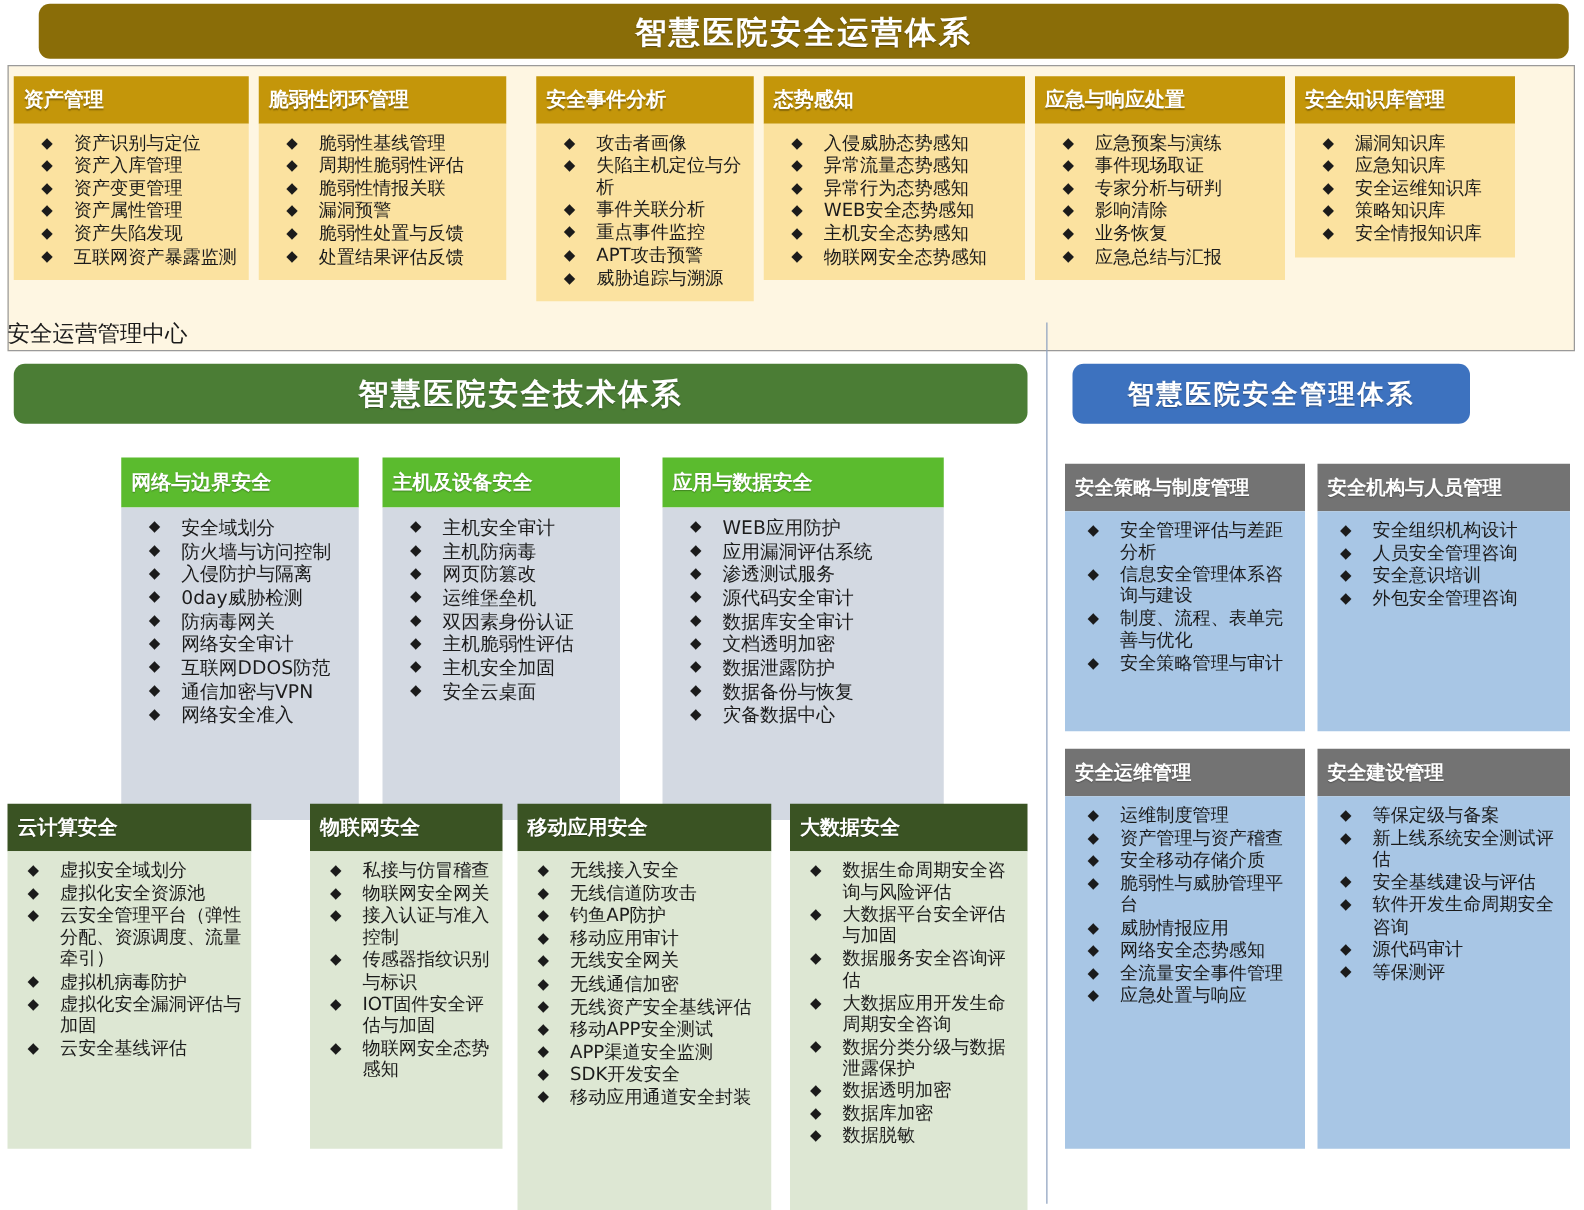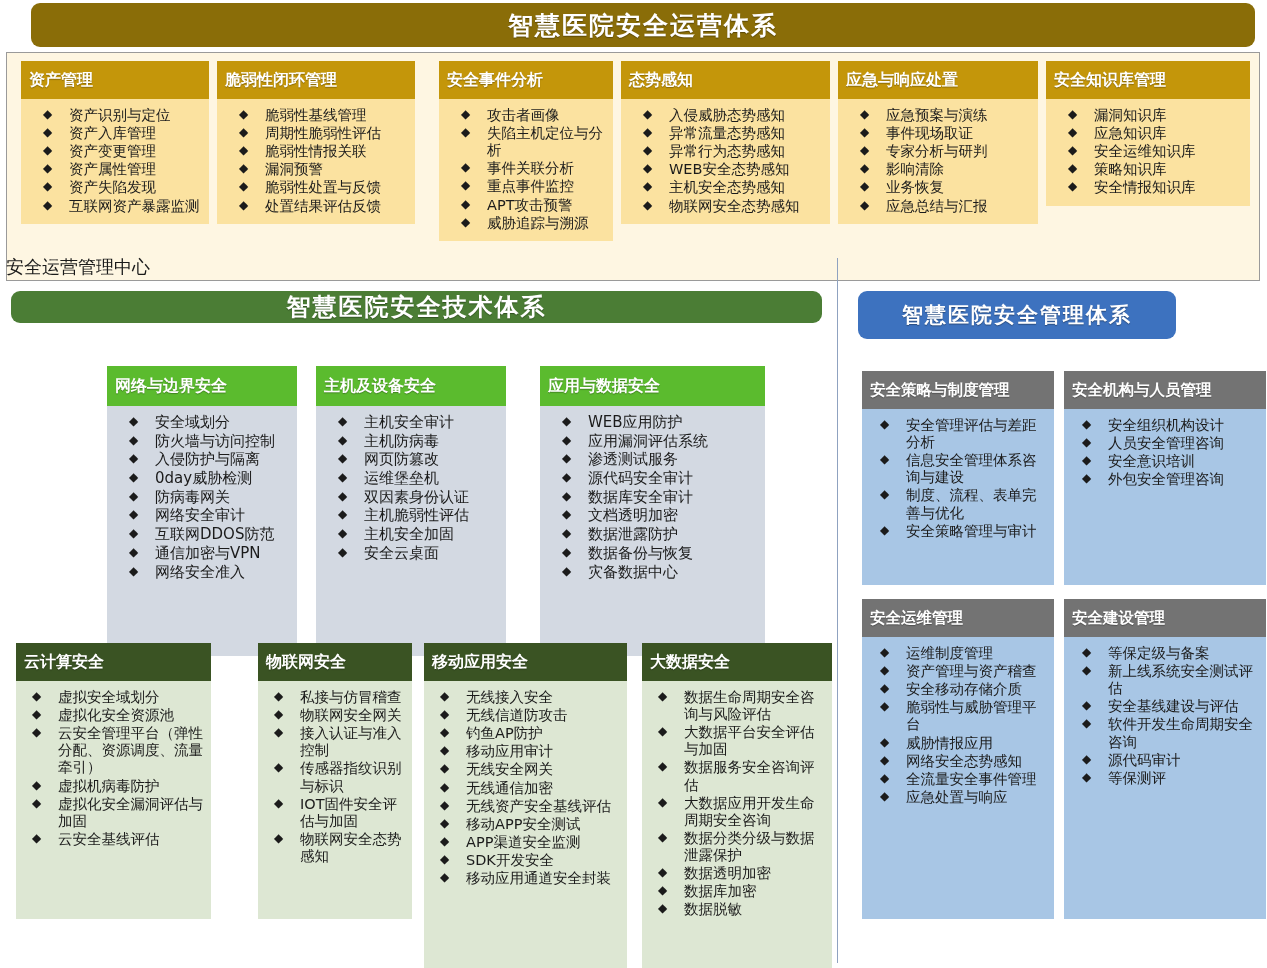--- a/index.html
+++ b/index.html
@@ -15,35 +15,35 @@
   .banner {
     position: absolute;
     border-radius: 9px;
     color: #ffffff;
     display: flex; align-items: center; justify-content: center;
     font-weight: bold;
     letter-spacing: 2px;
     text-shadow: 0 1px 1px rgba(0,0,0,.35);
   }
   #ops-banner  { left: 31px;  top: 3px;   width: 1224px; height: 44px; background:#8A6D08; font-size: 25px; }
-  #tech-banner { left: 11px;  top: 291px; width: 811px;  height: 32px; background:#4B7D35; font-size: 24px; }
+  #tech-banner { left: 11px;  top: 291px; width: 811px;  height: 48px; background:#4B7D35; font-size: 24px; }
   #mgmt-banner { left: 858px; top: 291px; width: 318px;  height: 48px; background:#3D72BF; font-size: 21px; }
 
   
   #ops-frame {
     position: absolute; left: 6px; top: 52px; width: 1254px; height: 229px;
     background: #FEF6E2; border: 1px solid #9a9a9a;
   }
   #ops-center-label {
     position: absolute; left: 0; top: 255px; width: 1254px;
     font-size: 18px; color: #1a1a1a;
   }
 
   
-  .card { position: absolute; margin-left: 10px; }
+  .card { position: absolute; }
   .card .hd {
     color: #ffffff; font-weight: bold;
     padding: 5px 0 4px 8px;
     text-shadow: 0 1px 1px rgba(0,0,0,.3);
     white-space: nowrap; overflow: hidden;
   }
   .card .bd { padding: 8px 6px 8px 4px; }
   .card ul { list-style: none; }
   .card li {
     display: flex; align-items: flex-start;
@@ -243,21 +243,21 @@
             <span class="tx">业务恢复</span>
           </li>
           <li>
             <span class="dia">◆</span>
             <span class="tx">应急总结与汇报</span>
           </li>
         </ul>
       </div>
   </div>
 
-  <div class="card gold" style="left:1036px; top:61px; width:204px;border-radius:11px;">
+  <div class="card gold" style="left:1036px; top:61px; width:176px;border-radius:11px;">
     <div class="hd">安全知识库管理</div>
     <div class="bd">
         <ul>
           <li>
             <span class="dia">◆</span>
             <span class="tx">漏洞知识库</span>
           </li>
           <li>
             <span class="dia">◆</span>
             <span class="tx">应急知识库</span>

